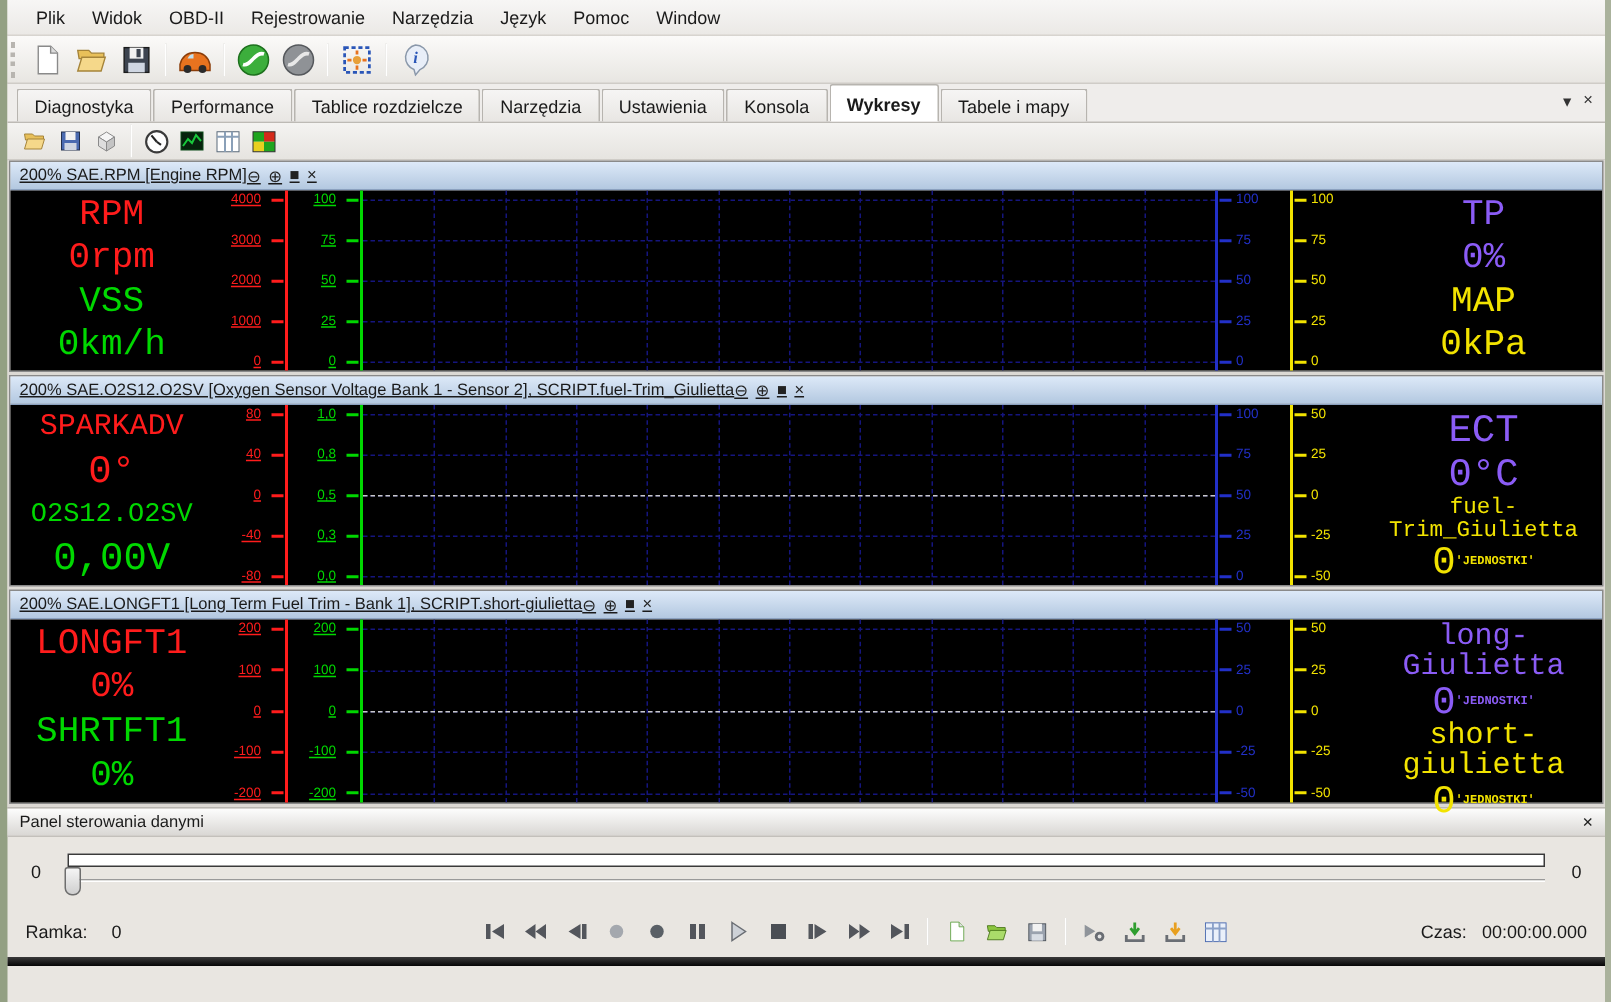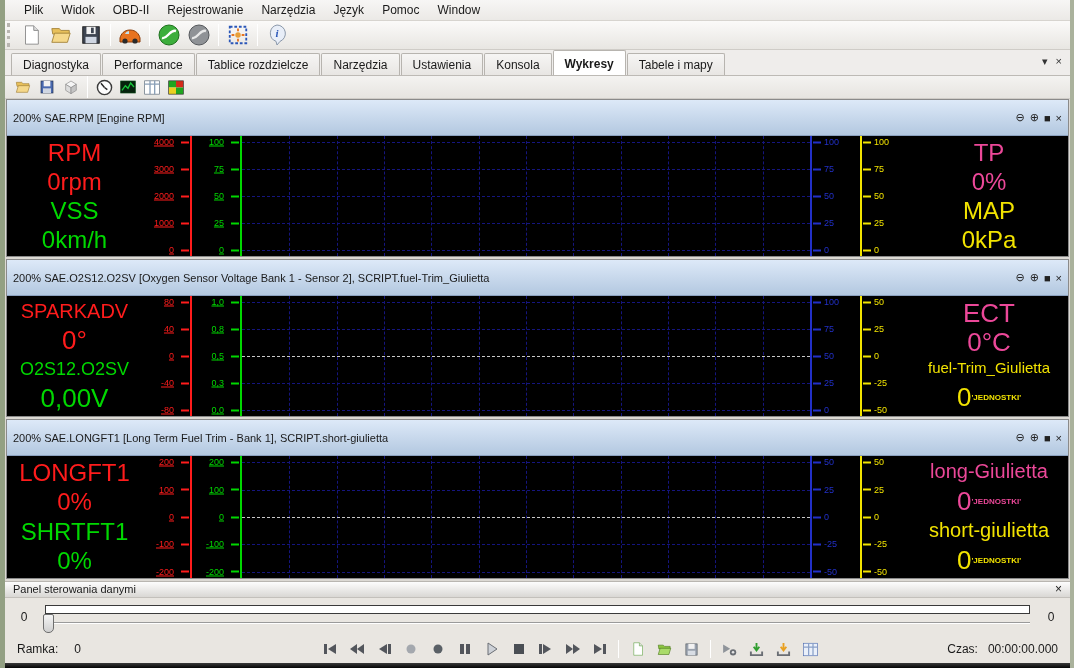--- a/index.html
+++ b/index.html
@@ -24,32 +24,32 @@
   .tab-end { position:absolute; right:8px; top:5px; display:flex; gap:8px; font-size:11px; color:#333; }
   .tab-end span { cursor:default; }
 
   
   .toolbar2 { height:25px; background:linear-gradient(#f4f3f1,#e6e4e0); display:flex; align-items:center; padding-left:6px; border-bottom:1px solid #cfccc7; }
   .tbtn2 { width:24px; height:22px; display:flex; align-items:center; justify-content:center; border-radius:3px; }
 
   
   .chart-stack { background:#dcd9d4; }
   .chart-panel { border:1px solid #8a8a8a; margin:0 1px 2px 1px; }
-  .chart-header { height:36px; background:linear-gradient(#dde9f8,#b3c8e0); border-bottom:1px solid #8ba1bf; display:flex; align-items:center; justify-content:space-between; padding:0 6px; font-size:11px; }
+  .chart-header { height:19px; background:linear-gradient(#dde9f8,#b3c8e0); border-bottom:1px solid #8ba1bf; display:flex; align-items:center; padding:0 6px; font-size:11px;text-decoration:underline; }
   .chart-header-icons { display:flex; gap:5px; font-size:11px; color:#222; align-items:center; }
   .chart-body { background:#000; display:flex; position:relative; }
   .h120 { height:120px; } .h122 { height:122px; }
 
-  .param-col { display:flex; flex-direction:column; justify-content:space-around; padding:2px 0; }
+  .param-col { display:flex; flex-direction:column; justify-content:space-around; padding:2px 0;font-family:Liberation Mono, monospace; }
   .pc-left  { width:135px; text-align:center; }
   .pc-right { width:158px; text-align:center; }
   .param { flex:1; display:flex; flex-direction:column; justify-content:space-around; line-height:1; }
   .t26 { font-size:26px; } .t24 { font-size:24px; } .t20 { font-size:20px; } .t18 { font-size:18px; } .t15 { font-size:15px; }
   .unit { font-size:8px; font-weight:bold; vertical-align:6px; letter-spacing:0; }
-  .c-red { color:#ff1c1c; } .c-green { color:#00d800; } .c-blue { color:#ec4899; } .c-yellow { color:#f2e300; }
+  .c-red { color:#ff1c1c; } .c-green { color:#00d800; } .c-blue { color:#8b5cf6; } .c-yellow { color:#f2e300; }
   .c-blue-dim { color:#2230c8; }
 
   .axis { position:relative; width:50px; font-size:9px; }
   .axis-l { border-right:2px solid currentColor; }
   .axis-r { border-left:2px solid currentColor; }
   .axis .tick { position:absolute; transform:translateY(-50%); line-height:1; white-space:nowrap; }
   .axis-l .tick { right:0; padding-right:16px;text-decoration:underline; }
   .axis-r .tick { left:0; padding-left:12px; }
   .axis-l .tick::after, .axis-r .tick::after { content:""; position:absolute; top:50%; margin-top:-1px; width:8px; height:2px; background:currentColor; }
   .axis-l .tick::after { right:1px; }

